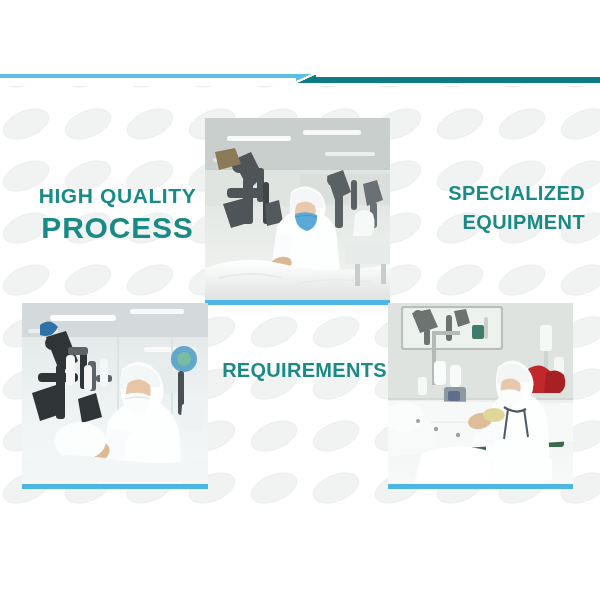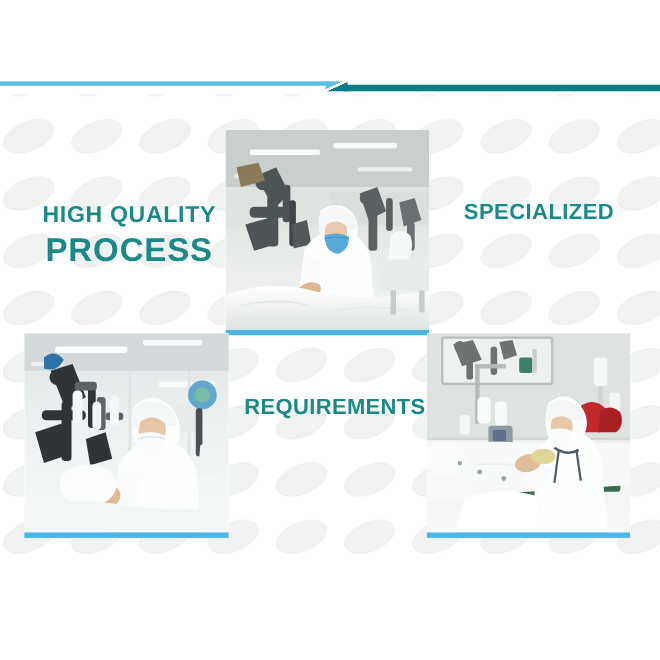--- a/index.html
+++ b/index.html
@@ -111,21 +111,21 @@
   #block-left .line-large {
     font-size: 30px;
     letter-spacing: 0.8px;
     margin-top: 1px;
   }
 
   #block-right {
     left: 395px;
     top: 179px;
     width: 190px;
-    text-align: center;
+    text-align: right;
     font-size: 20px;
     letter-spacing: 0.4px;
     line-height: 1.45;
   }
   #block-right .line { display: block; }
 
   #block-center {
     left: 212px;
     top: 356px;
     width: 185px;
@@ -387,19 +387,20 @@
     <div class="accent"></div>
   </div>
 
   <div class="text-block" id="block-left">
     <div class="line-small">HIGH QUALITY</div>
     <div class="line-large">PROCESS</div>
   </div>
 
   <div class="text-block" id="block-right">
     <span class="line">SPECIALIZED</span>
+    <span class="line">EQUIPMENT</span>
   </div>
 
   <div class="text-block" id="block-center">
     <span class="line">REQUIREMENTS</span>
   </div>
 
 </div>
 
 </body></html>

